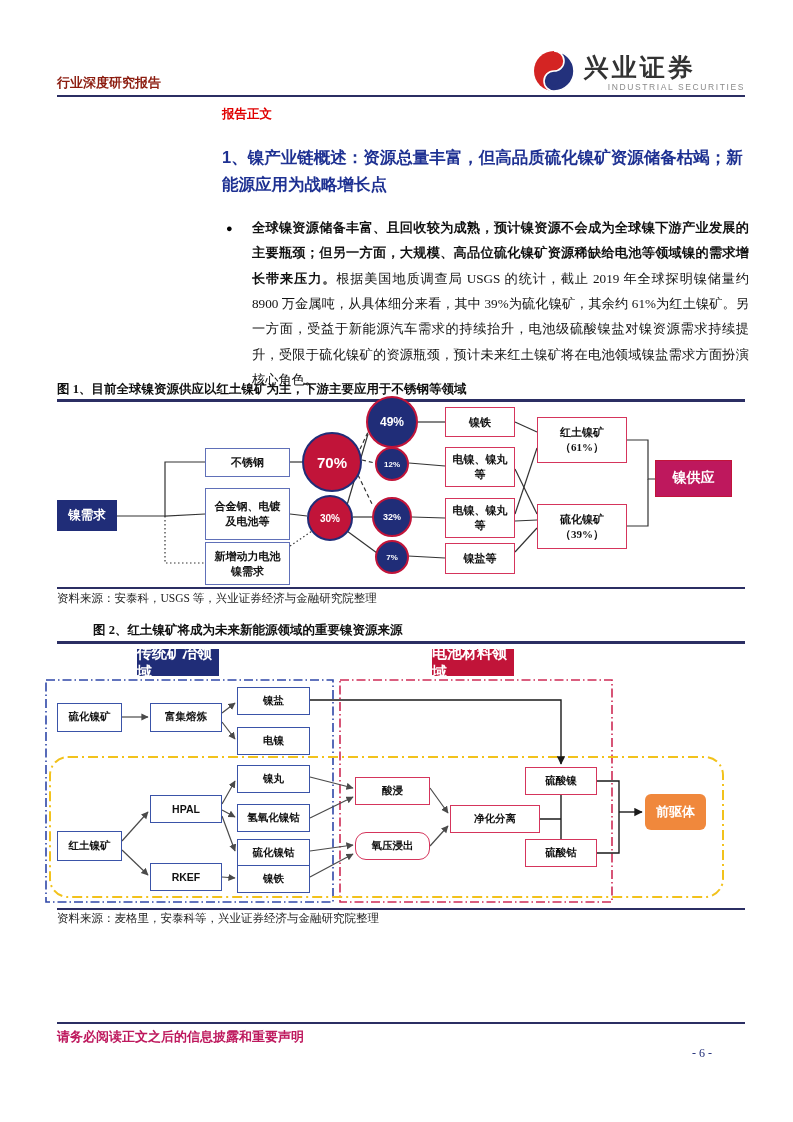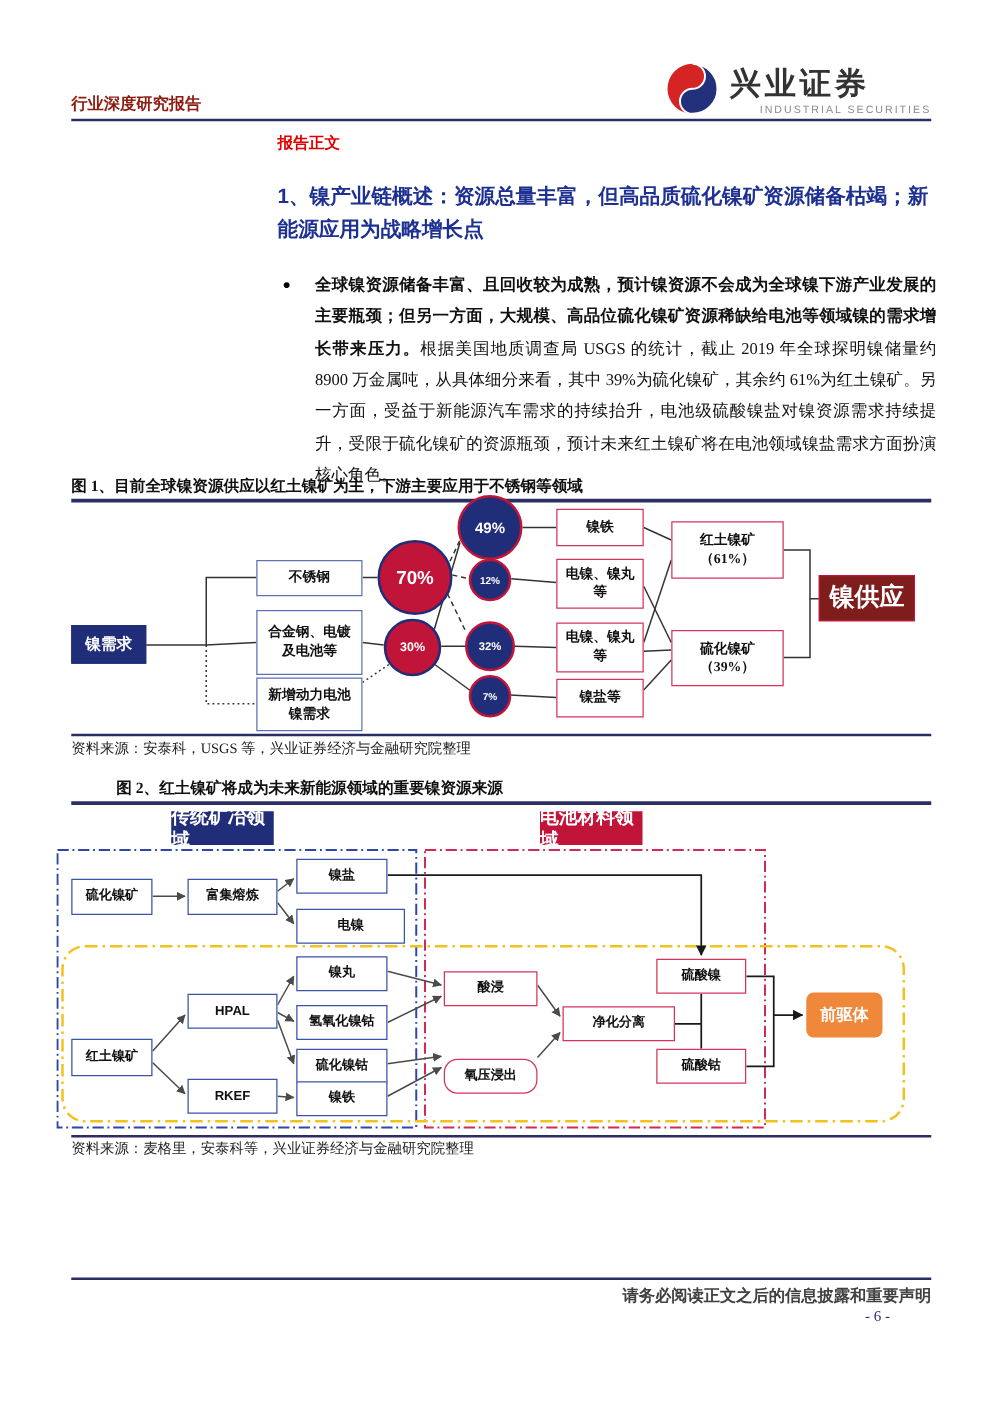--- a/index.html
+++ b/index.html
@@ -32,40 +32,40 @@
 
   
   .f1{left:57px;top:396px;width:688px;height:191px;}
   .f1 svg{position:absolute;left:0;top:0;}
   .nodebox{position:absolute;display:flex;align-items:center;justify-content:center;text-align:center;
            box-sizing:border-box;background:#fff;font-weight:bold;line-height:1.35;
            font-family:"Liberation Serif",serif;}
   .f1-blue{border:1.5px solid #6070B8;font-size:11px;}
   .f1-red{border:1.4px solid #D5355C;font-size:11px;}
   .f1-navyfill{background:#202D78;color:#fff;font-size:12.5px;border:1px solid #202D78;}
-  .f1-redfill{background:#7f1d1d;color:#fff;font-size:20px;border:1px solid #C11439;}
+  .f1-redfill{background:#be185d;color:#fff;font-size:14px;border:1px solid #C11439;}
   .circ{position:absolute;border-radius:50%;display:flex;align-items:center;justify-content:center;
         color:#fff;font-weight:bold;box-sizing:border-box;font-family:"Liberation Sans",sans-serif;}
   .circ-red{background:#C11439;border:2px solid #202D78;}
   .circ-blue{background:#202D78;border:2px solid #C11439;}
 
   
   .f2{left:45px;top:647px;width:700px;height:259px;}
   .f2 svg{position:absolute;left:0;top:0;}
   .f2-blue{border:1.6px solid #3A53A8;font-size:10.5px;}
   .f2-red{border:1.6px solid #D5355C;font-size:10.5px;}
   .f2-label{position:absolute;display:flex;align-items:center;justify-content:center;color:#fff;
             font-weight:bold;font-size:15px;font-family:"Liberation Serif",serif;}
   .f2-label-navy{background:#202D78;}
   .f2-label-red{background:#C11439;}
   .f2-precursor{background:#F0883C;color:#fff;border:none;border-radius:6px;font-size:13px;}
 
   
   .footer-rule{left:57px;top:1022px;width:688px;height:2px;background:#2B2E63;}
-  .disclaimer{left:57px;top:1028px;width:688px;text-align:right;font-size:13px;font-weight:bold;color:#404040;}
+  .disclaimer{left:57px;top:1028px;width:688px;text-align:left;font-size:13px;font-weight:bold;color:#be185d;}
   .page-num{left:57px;top:1046px;width:655px;text-align:right;font-size:12px;color:#1F2C77;
             font-family:"Liberation Serif",serif;}
 </style>
 </head>
 <body>
 
 <div class="page">
 
   <div class="abs report-type">行业深度研究报告</div>
   <div class="abs logo">
@@ -206,31 +206,31 @@
         <line x1="574" y1="165" x2="597" y2="165" marker-end="url(#ah3)"></line>
       </g>
     </svg>
 
     <div class="f2-label f2-label-navy" style="left:92px;top:2px;width:82px;height:27px;">传统矿冶领域</div>
     <div class="f2-label f2-label-red" style="left:387px;top:2px;width:82px;height:27px;">电池材料领域</div>
 
     <div class="nodebox f2-blue" style="left:12px;top:56px;width:65px;height:29px;">硫化镍矿</div>
     <div class="nodebox f2-blue" style="left:105px;top:56px;width:72px;height:29px;">富集熔炼</div>
     <div class="nodebox f2-blue" style="left:192px;top:40px;width:73px;height:28px;">镍盐</div>
-    <div class="nodebox f2-blue" style="left:192px;top:80px;width:87px;height:28px;">电镍</div>
+    <div class="nodebox f2-blue" style="left:192px;top:80px;width:73px;height:28px;">电镍</div>
     <div class="nodebox f2-blue" style="left:192px;top:118px;width:73px;height:28px;">镍丸</div>
     <div class="nodebox f2-blue" style="left:105px;top:148px;width:72px;height:28px;font-family:'Liberation Sans',sans-serif;">HPAL</div>
     <div class="nodebox f2-blue" style="left:192px;top:157px;width:73px;height:28px;">氢氧化镍钴</div>
     <div class="nodebox f2-blue" style="left:12px;top:184px;width:65px;height:30px;">红土镍矿</div>
     <div class="nodebox f2-blue" style="left:192px;top:192px;width:73px;height:28px;">硫化镍钴</div>
     <div class="nodebox f2-blue" style="left:105px;top:216px;width:72px;height:28px;font-family:'Liberation Sans',sans-serif;">RKEF</div>
     <div class="nodebox f2-blue" style="left:192px;top:218px;width:73px;height:28px;">镍铁</div>
 
     <div class="nodebox f2-red" style="left:310px;top:130px;width:75px;height:28px;">酸浸</div>
-    <div class="nodebox f2-red" style="left:310px;top:200px;width:75px;height:28px;border-radius:11px;">氧压浸出</div>
+    <div class="nodebox f2-red" style="left:310px;top:185px;width:75px;height:28px;border-radius:11px;">氧压浸出</div>
     <div class="nodebox f2-red" style="left:405px;top:158px;width:90px;height:28px;">净化分离</div>
     <div class="nodebox f2-red" style="left:480px;top:120px;width:72px;height:28px;">硫酸镍</div>
     <div class="nodebox f2-red" style="left:480px;top:192px;width:72px;height:28px;">硫酸钴</div>
     <div class="nodebox f2-precursor" style="left:600px;top:147px;width:61px;height:36px;">前驱体</div>
   </div>
 
   <div class="abs thin-rule" style="left:57px;top:908px;width:688px;"></div>
   <div class="abs source" style="left:57px;top:911px;">资料来源：麦格里，安泰科等，兴业证券经济与金融研究院整理</div>
 
   <div class="abs footer-rule"></div>

